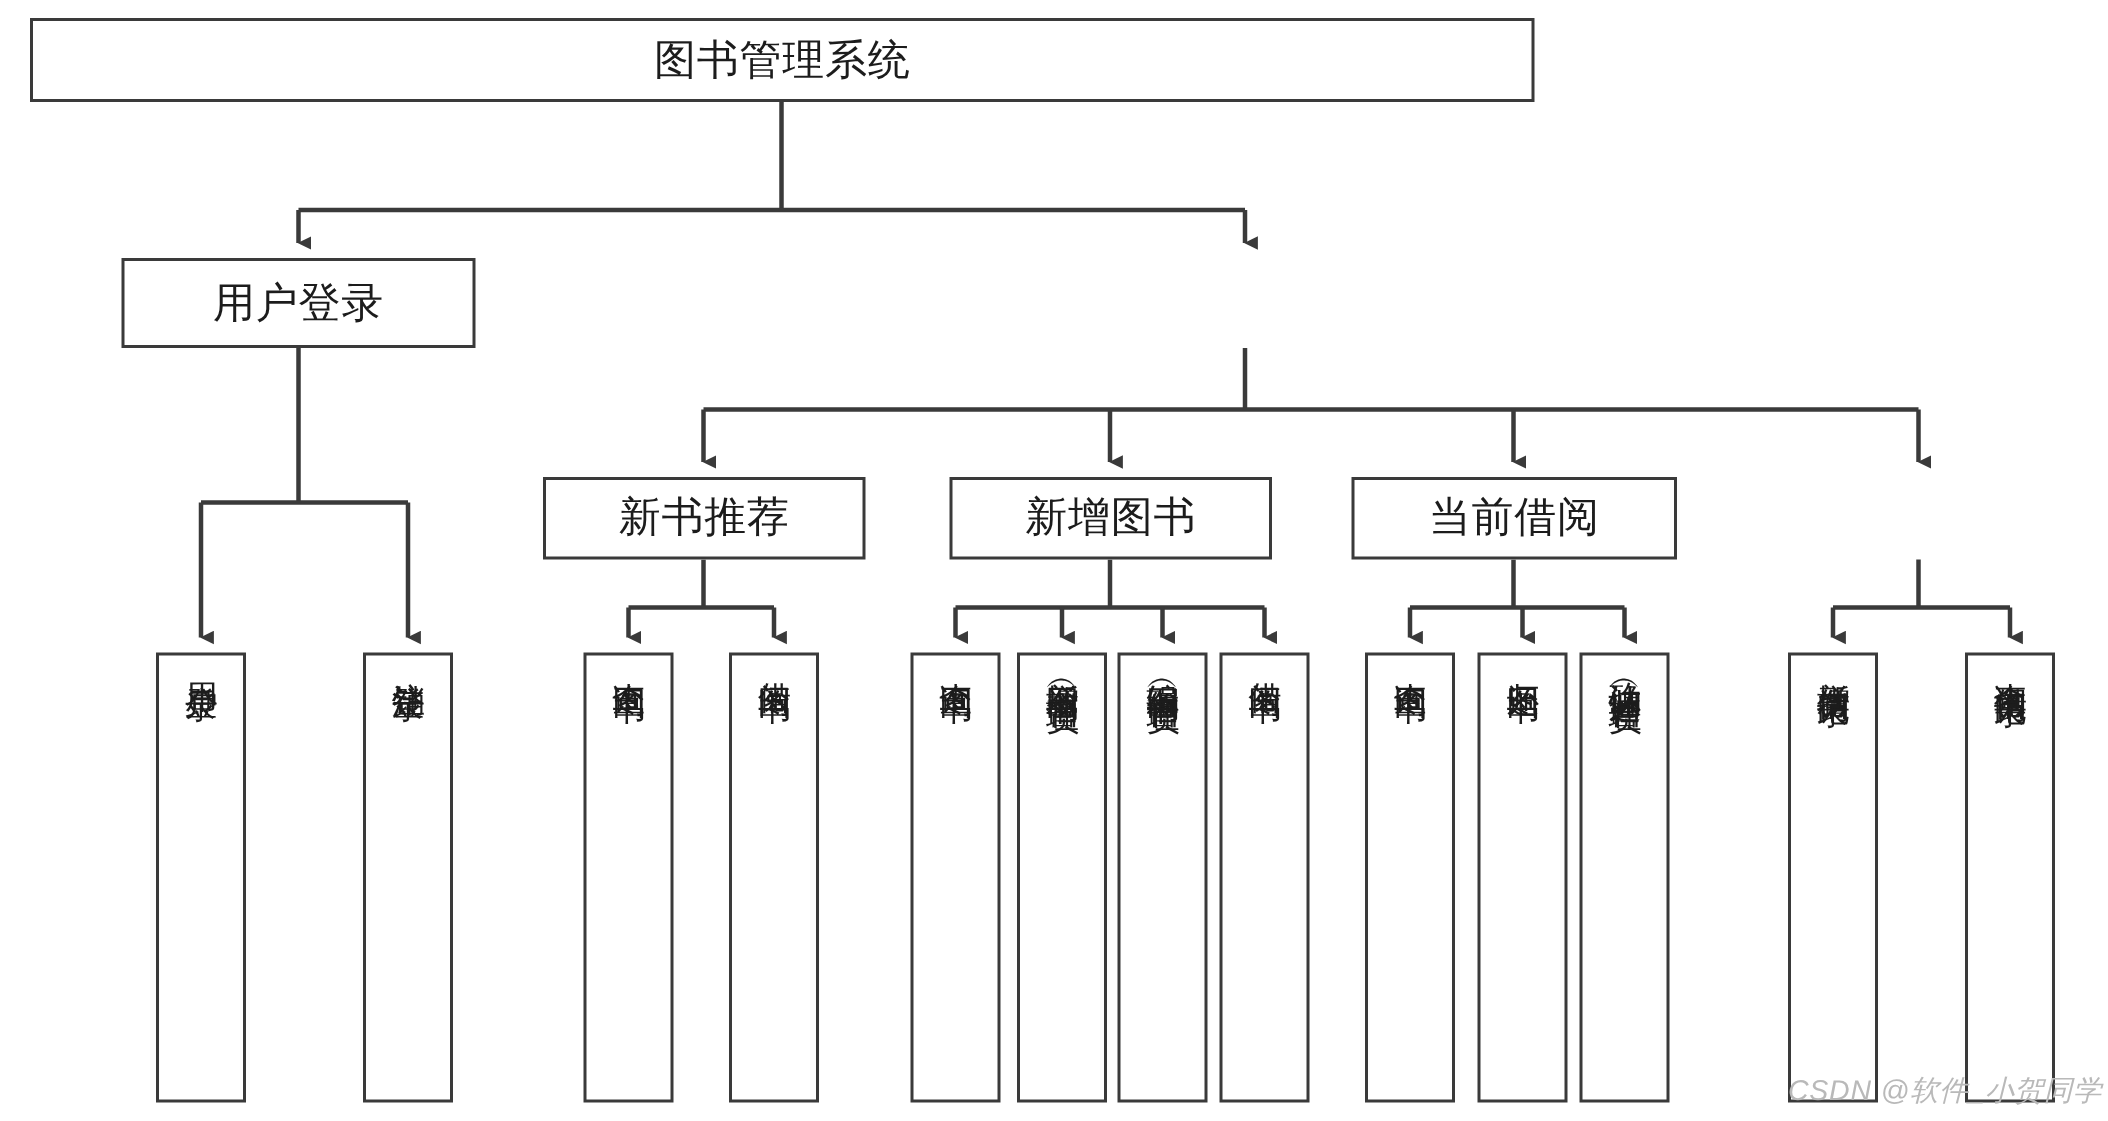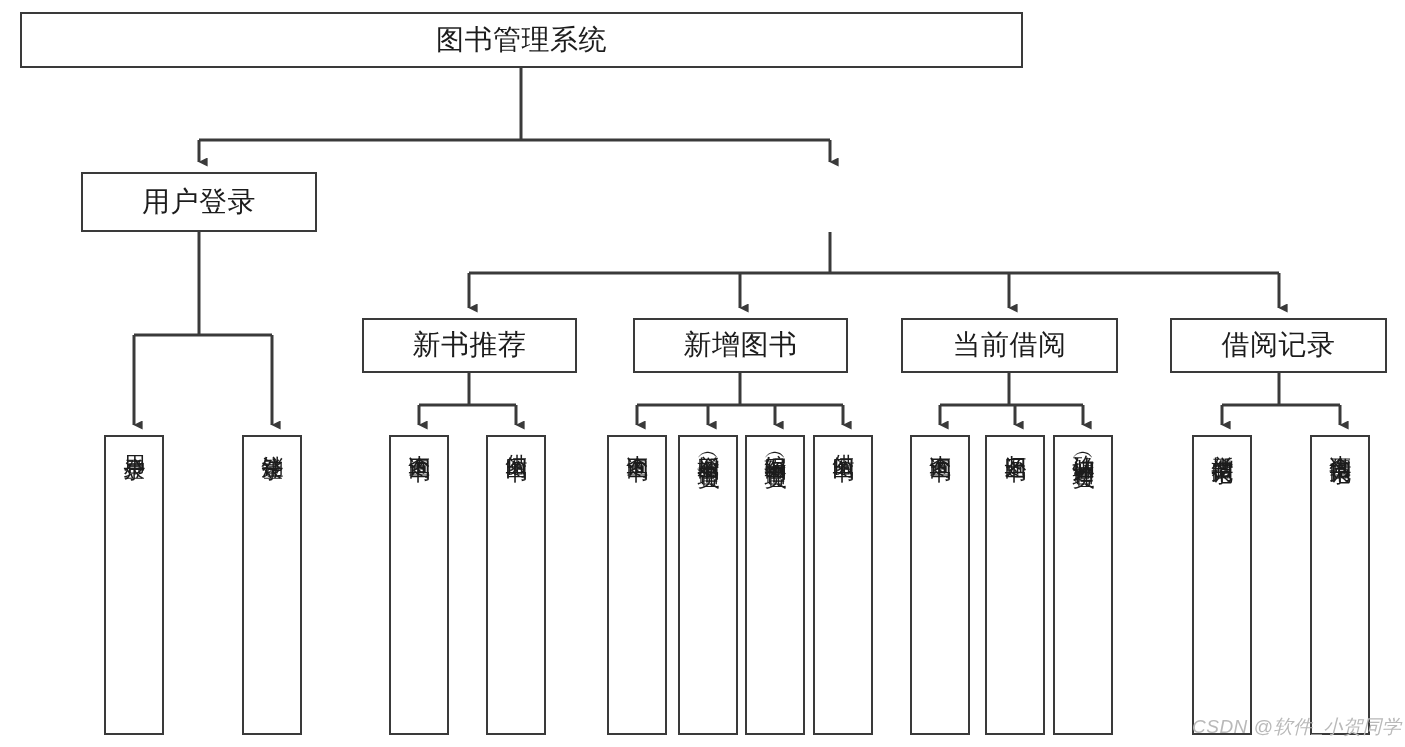--- a/index.html
+++ b/index.html
@@ -132,23 +132,20 @@
 
   <div class="node" style="left:362px;top:318px;width:215px;height:55px;">
     <span class="node-label">新书推荐</span>
   </div>
   <div class="node" style="left:633px;top:318px;width:215px;height:55px;">
     <span class="node-label">新增图书</span>
   </div>
   <div class="node" style="left:901px;top:318px;width:217px;height:55px;">
     <span class="node-label">当前借阅</span>
   </div>
-  <div class="node" style="left:1170px;top:318px;width:217px;height:55px;">
-    <span class="node-label">借阅记录</span>
-  </div>
 
   <div class="node vertical" style="left:104px;top:435px;width:60px;height:300px;">
     <span class="node-label">用户登录</span>
   </div>
   <div class="node vertical" style="left:242px;top:435px;width:60px;height:300px;">
     <span class="node-label">注销登录</span>
   </div>
 
   <div class="node vertical" style="left:389px;top:435px;width:60px;height:300px;">
     <span class="node-label">查询图书</span>

